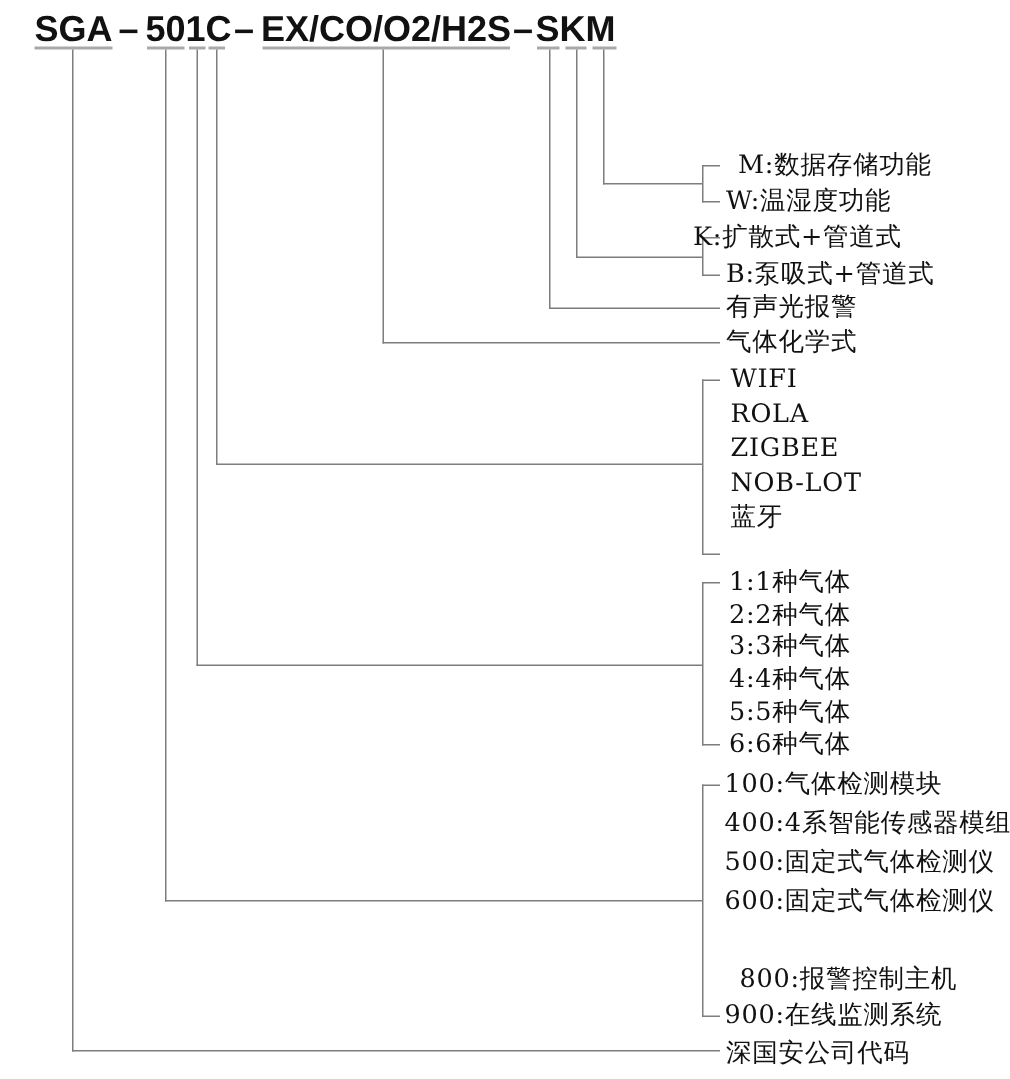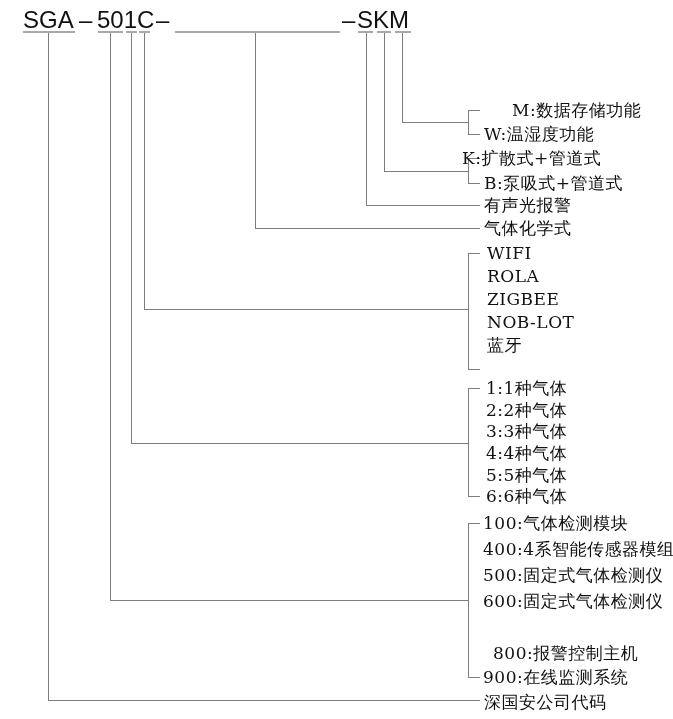--- a/index.html
+++ b/index.html
@@ -6,41 +6,42 @@
   .canvas{
     position:relative;
     width:673px;height:719px;
     background:#ffffff;
     font-family:"DejaVu Serif","Liberation Serif",serif;
     overflow:hidden;
   }
   .title{
     position:absolute;top:6px;left:0;width:673px;height:28px;
     font-family:"Liberation Sans","DejaVu Sans",sans-serif;
-    font-weight:normal;font-size:24px;color:#111;white-space:nowrap;
+    font-weight:bold;font-size:24px;color:#111;white-space:nowrap;
   }
   .tseg{position:absolute;top:0;}
   .underline{position:absolute;height:2px;background:#a9a9a9;}
   .vline{position:absolute;width:1px;background:#7d7d7d;}
   .hline{position:absolute;height:1px;background:#7d7d7d;}
   .lbl{
     position:absolute;height:22px;line-height:22px;
     font-size:17px;color:#111;white-space:nowrap;letter-spacing:0.5px;
   }
 </style>
 </head>
 <body>
 
 <div class="canvas">
 
   <div class="title">
     <span class="tseg" style="left:23px">SGA</span>
     <span class="tseg" style="left:79px">–</span>
     <span class="tseg" style="left:97px">501C</span>
     <span class="tseg" style="left:156px">–</span>
+    <span class="tseg" style="left:174px">EX/CO/O2/H2S</span>
     <span class="tseg" style="left:342px">–</span>
     <span class="tseg" style="left:357px">SKM</span>
   </div>
 
   <div class="underline" style="left:23px;top:31px;width:52px"></div>
   <div class="underline" style="left:98px;top:31px;width:25px"></div>
   <div class="underline" style="left:126px;top:31px;width:11px"></div>
   <div class="underline" style="left:139px;top:31px;width:11px"></div>
   <div class="underline" style="left:175px;top:31px;width:165px"></div>
   <div class="underline" style="left:358px;top:31px;width:15px"></div>
@@ -75,21 +76,21 @@
   <div class="hline" style="left:468px;top:134px;width:12px"></div>
   <div class="hline" style="left:468px;top:158px;width:12px"></div>
   <div class="hline" style="left:468px;top:183px;width:12px"></div>
   <div class="hline" style="left:468px;top:253px;width:12px"></div>
   <div class="hline" style="left:468px;top:369px;width:12px"></div>
   <div class="hline" style="left:468px;top:388px;width:12px"></div>
   <div class="hline" style="left:468px;top:496px;width:12px"></div>
   <div class="hline" style="left:468px;top:523px;width:12px"></div>
   <div class="hline" style="left:468px;top:677px;width:12px"></div>
 
-  <div class="lbl" style="left:512px;top:99px">M:数据存储功能</div>
+  <div class="lbl" style="left:492px;top:99px">M:数据存储功能</div>
   <div class="lbl" style="left:484px;top:123px">W:温湿度功能</div>
   <div class="lbl" style="left:462px;top:147px">K:扩散式+管道式</div>
   <div class="lbl" style="left:484px;top:172px">B:泵吸式+管道式</div>
   <div class="lbl" style="left:484px;top:194px">有声光报警</div>
   <div class="lbl" style="left:484px;top:217px">气体化学式</div>
 
   <div class="lbl" style="left:487px;top:242px">WIFI</div>
   <div class="lbl" style="left:487px;top:265px">ROLA</div>
   <div class="lbl" style="left:487px;top:288px">ZIGBEE</div>
   <div class="lbl" style="left:487px;top:311px">NOB-LOT</div>

